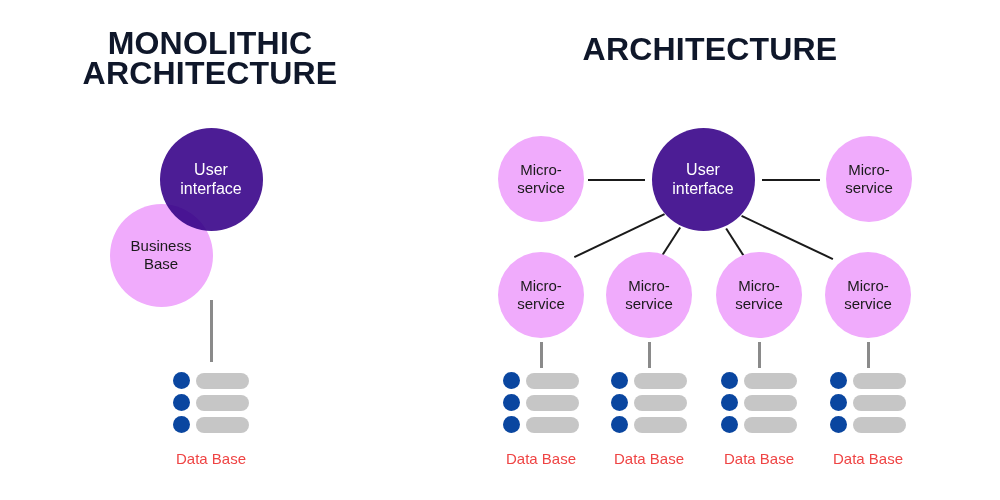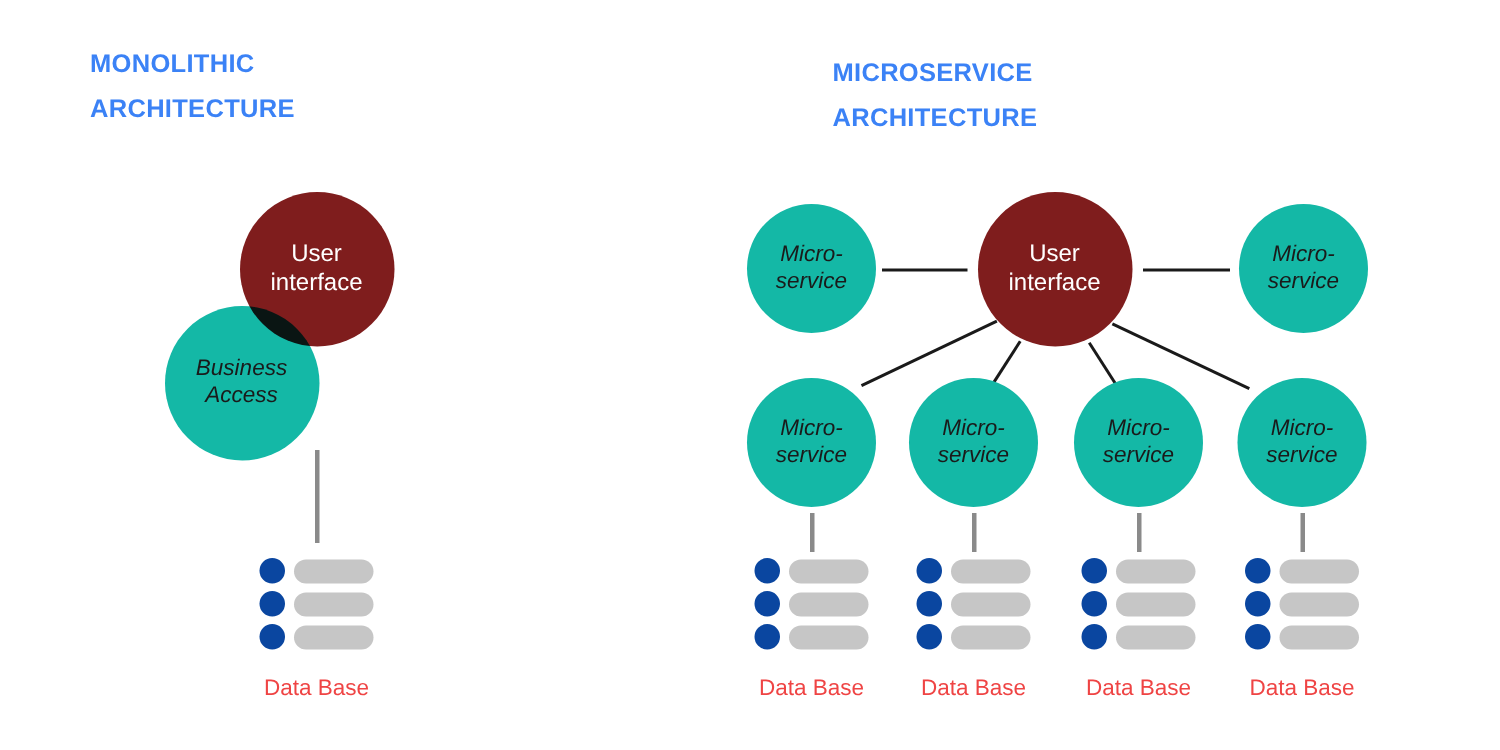--- a/index.html
+++ b/index.html
@@ -16,25 +16,26 @@
     color: #111111;
   }
   .stage {
     position: absolute;
     inset: 0;
   }
 
   
   .diagram-title {
     position: absolute;
+    text-align: center;
     font-weight: bold;
-    font-size: 17px;
+    font-size: 32px;
     line-height: 30px;
     letter-spacing: 0.2px;
-    color: #3b82f6;
+    color: #0f172a;
     text-transform: uppercase;
   }
   #title-monolithic {
     left: 60px;
     top: 28px;
     width: 300px;
   }
   #title-microservice {
     left: 555px;
     top: 34px;
@@ -45,26 +46,25 @@
   .circle {
     position: absolute;
     border-radius: 50%;
     display: flex;
     align-items: center;
     justify-content: center;
     text-align: center;
     box-sizing: border-box;
   }
   .circle-gray {
-    background: #14b8a6;
+    background: #f0abfc;
     color: #1a1a1a;
-    font-style: italic;
   }
   .circle-blue {
-    background: #7f1d1d;
+    background: #4c1d95;
     color: #ffffff;
   }
   .circle-label {
     font-size: 15px;
     line-height: 18px;
     white-space: pre-line;
     pointer-events: none;
   }
   .circle-blue .circle-label {
     font-size: 16px;
@@ -135,21 +135,21 @@
 
 <div class="stage">
 
   <div class="diagram-title" id="title-monolithic">
     <div>MONOLITHIC</div>
     <div>ARCHITECTURE</div>
   </div>
 
   <div class="circle circle-gray blend" id="mono-business" style="left:109.5px; top:203.5px; width:103px; height:103px;">
     <span class="circle-label">Business
-Access</span>
+Base</span>
   </div>
 
 
   <div class="circle circle-blue blend" id="mono-ui" style="left:159.5px; top:127.5px; width:103px; height:103px;">
     <span class="circle-label">User
 interface</span>
   </div>
 
   <div class="line-gray" id="mono-connector" style="left:209.5px; top:300px; height:62px;"></div>
 
@@ -164,21 +164,20 @@
     </div>
     <div class="db-row">
       <div class="db-dot"></div>
       <div class="db-bar"></div>
     </div>
   </div>
 
   <div class="db-label" style="left:141px; top:450px; width:140px;">Data Base</div>
 
   <div class="diagram-title" id="title-microservice">
-    <div>MICROSERVICE</div>
     <div>ARCHITECTURE</div>
   </div>
 
   <div class="line-h" style="left:588px; top:179px; width:57px;"></div>
   <div class="line-h" style="left:762px; top:179px; width:58px;"></div>
 
   <div class="line-diag" style="left:665px; top:215px; width:100px; transform:rotate(154.5deg);"></div>
   <div class="line-diag" style="left:681px; top:228px; width:33px; transform:rotate(122.7deg);"></div>
   <div class="line-diag" style="left:727px; top:228px; width:33px; transform:rotate(57.3deg);"></div>
   <div class="line-diag" style="left:742px; top:215px; width:101px; transform:rotate(25.3deg);"></div>

